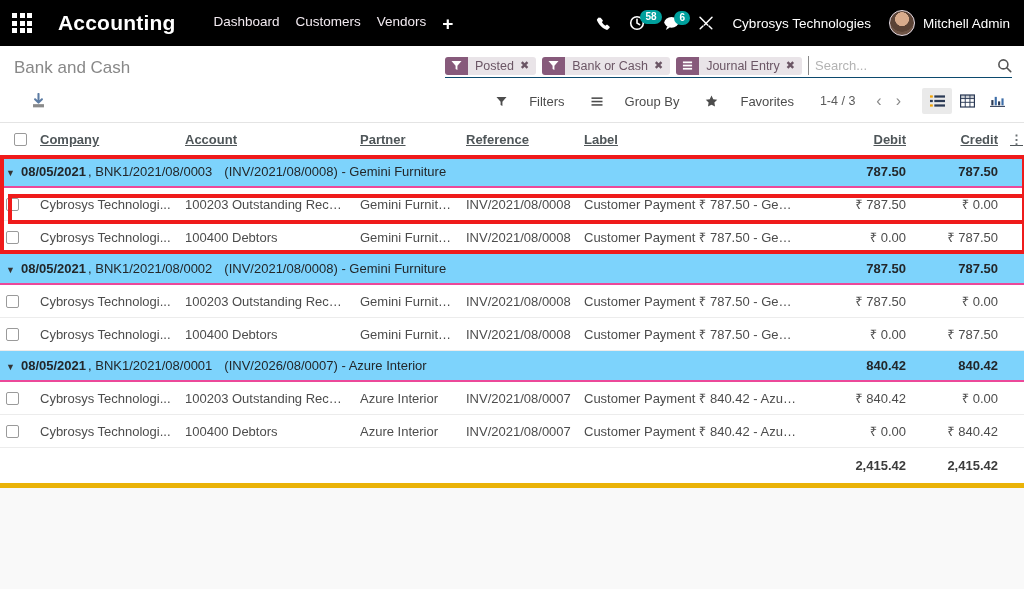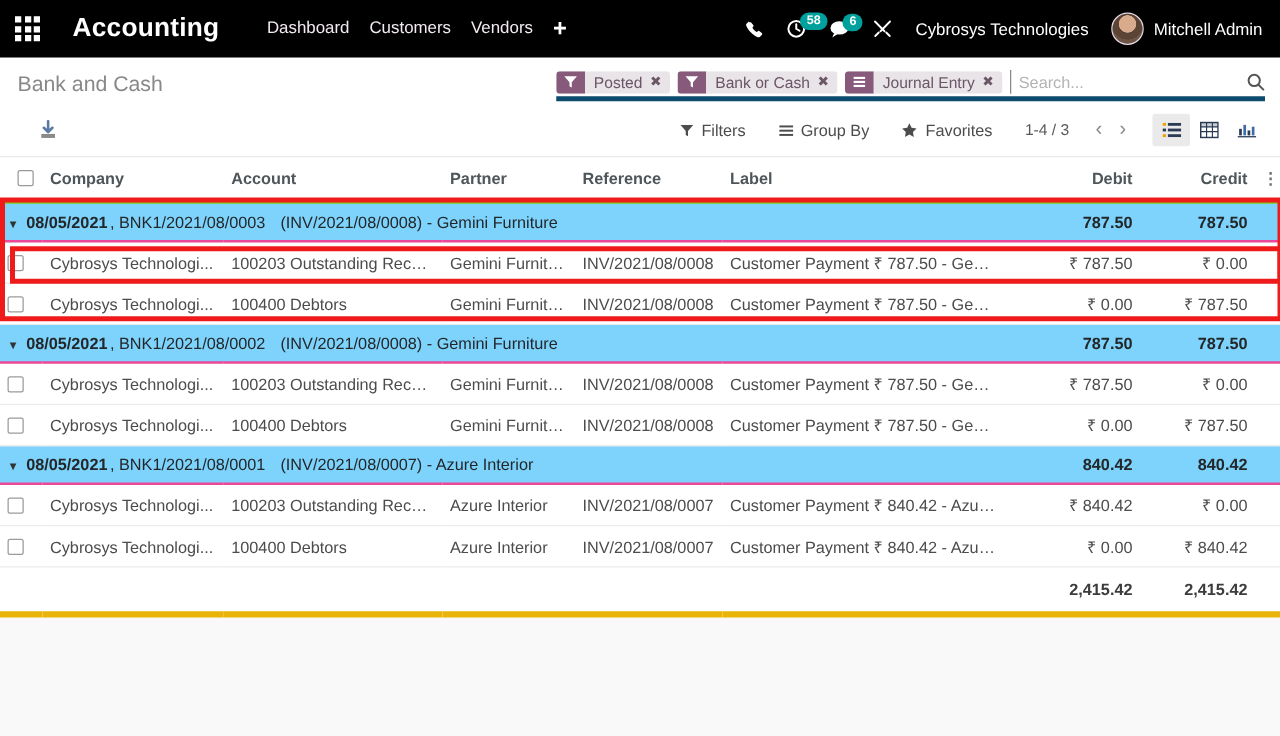--- a/index.html
+++ b/index.html
@@ -61,21 +61,21 @@
 
   
   .control-panel { background: #fff; border-bottom: 1px solid #e4e4e4; }
   .cp-row1 {
     display: flex; align-items: flex-start;
     padding: 10px 12px 6px 14px; min-height: 38px;
   }
   .page-title { font-size: 17px; color: #888; padding-top: 2px; white-space: nowrap; }
   .searchview {
     margin-left: auto; display: flex; align-items: center;
-    border-bottom: 4px solid #0c4a6e; min-width: 505px; padding-bottom: 2px;
+    border-bottom: 1px solid #0c4a6e; min-width: 505px; padding-bottom: 2px;
   }
   .facet { display: flex; align-items: stretch; margin-right: 6px; border-radius: 3px; overflow: hidden; font-size: 12.5px; }
   .facet-icon {
     background: #875A7B; color: #fff; display: flex; align-items: center;
     justify-content: center; padding: 2px 6px;
   }
   .facet-label {
     background: #e9e4e8; color: #6b5665; display: flex; align-items: center;
     gap: 6px; padding: 2px 7px; white-space: nowrap;
   }
@@ -88,41 +88,41 @@
   .search-input::placeholder { color: #b3b3b3; }
   .search-mag { color: #666; margin-left: 6px; cursor: pointer; display: flex; }
 
   .cp-row2 {
     display: flex; align-items: center;
     padding: 4px 12px 8px 14px; min-height: 34px;
   }
   .import-btn { cursor: pointer; display: flex; padding: 2px 16px; }
   .cp-tools { margin-left: auto; display: flex; align-items: center; }
   .cp-btn {
-    display: flex; align-items: center; gap: 6px; font-size: 13px;
+    display: flex; align-items: center; gap: 22px; font-size: 13px;
     color: #4c4c4c; cursor: pointer; margin-right: 26px; white-space: nowrap;
   }
   .pager { font-size: 12.5px; color: #5a5a5a; margin-right: 14px; white-space: nowrap; }
   .pager-arrow {
     color: #8a8a8a; cursor: pointer; font-size: 16px;
     padding: 0 7px; line-height: 1; user-select: none;
   }
   .viewswitch { display: flex; align-items: center; margin-left: 14px; }
   .vs-btn {
     width: 30px; height: 26px; display: flex; align-items: center;
     justify-content: center; cursor: pointer; border-radius: 2px;
   }
   .vs-btn.active { background: #eaeaea; }
 
   
   .list-wrap { background: #fff; position: relative; }
   table { width: 100%; border-collapse: collapse; table-layout: fixed; }
   thead th {
     font-size: 13px; color: #4f5659; font-weight: bold; text-align: left;
-    padding: 9px 6px; border-bottom: 4px solid #84cc16; white-space: nowrap;
+    padding: 9px 6px; border-bottom: 1px solid #84cc16; white-space: nowrap; text-decoration: underline;
   }
   th.c-check, td.c-check { width: 34px; padding-left: 14px; }
   th.c-company, td.c-company { width: 145px; }
   th.c-account, td.c-account { width: 175px; }
   th.c-partner, td.c-partner { width: 106px; }
   th.c-ref, td.c-ref { width: 118px; }
   th.c-label, td.c-label { width: auto; }
   th.c-debit, td.c-debit { width: 108px; text-align: right; }
   th.c-credit, td.c-credit { width: 92px; text-align: right; }
   th.c-opt, td.c-opt { width: 20px; text-align: center; }
@@ -422,21 +422,21 @@
         <td class="c-partner">Gemini Furnitu...</td>
         <td class="c-ref">INV/2021/08/0008</td>
         <td class="c-label">Customer Payment ₹ 787.50 - Gemini...</td>
         <td class="c-debit">₹ 0.00</td>
         <td class="c-credit">₹ 787.50</td>
         <td class="c-opt"></td>
       </tr>
 
       <tr class="group-row">
         <td colspan="6">
-          <span class="caret">▼</span><span class="g-date">08/05/2021</span><span class="g-move">, BNK1/2021/08/0001</span><span class="g-inv">(INV/2021/08/0007) - Azure Interior</span>
+          <span class="caret">▼</span><span class="g-date">08/05/2021</span><span class="g-move">, BNK1/2021/08/0001</span><span class="g-inv">(INV/2026/08/0007) - Azure Interior</span>
         </td>
         <td class="c-debit">840.42</td>
         <td class="c-credit">840.42</td>
         <td class="c-opt"></td>
       </tr>
       <tr class="data-row">
         <td class="c-check">
             <span class="chk"></span>
           </td>
         <td class="c-company">Cybrosys Technologi...</td>

